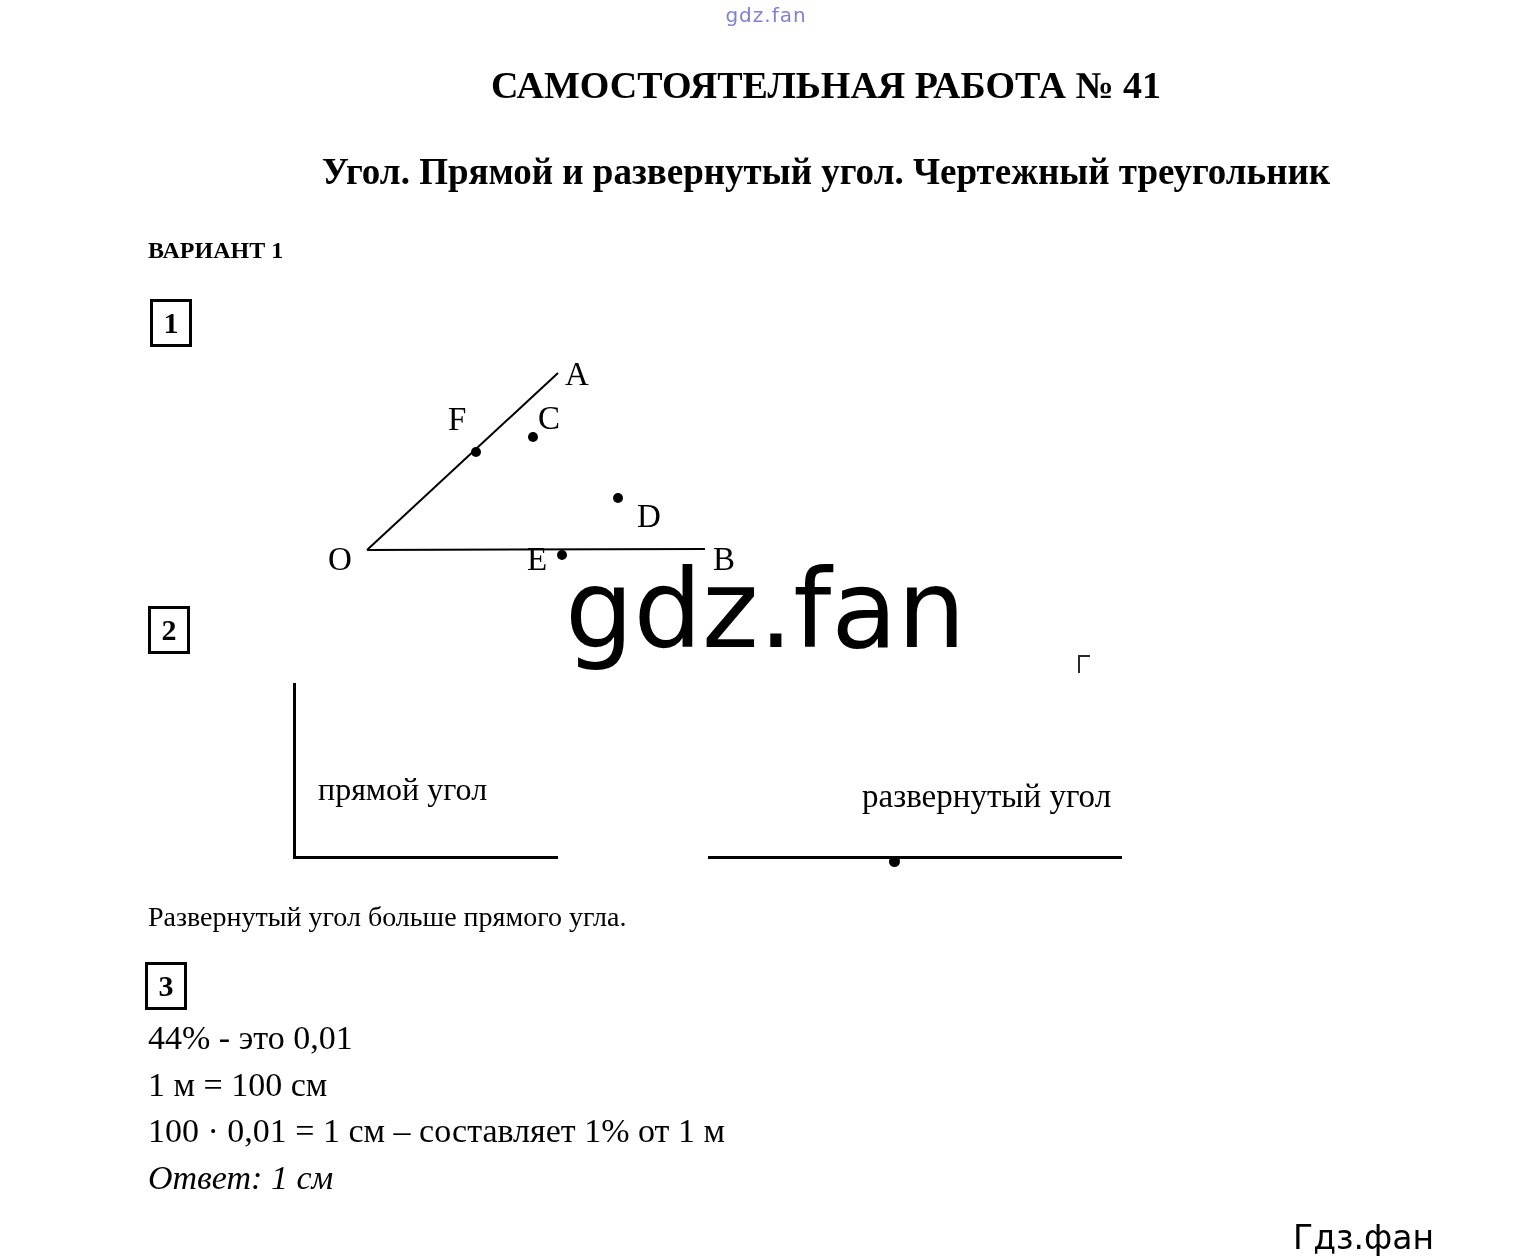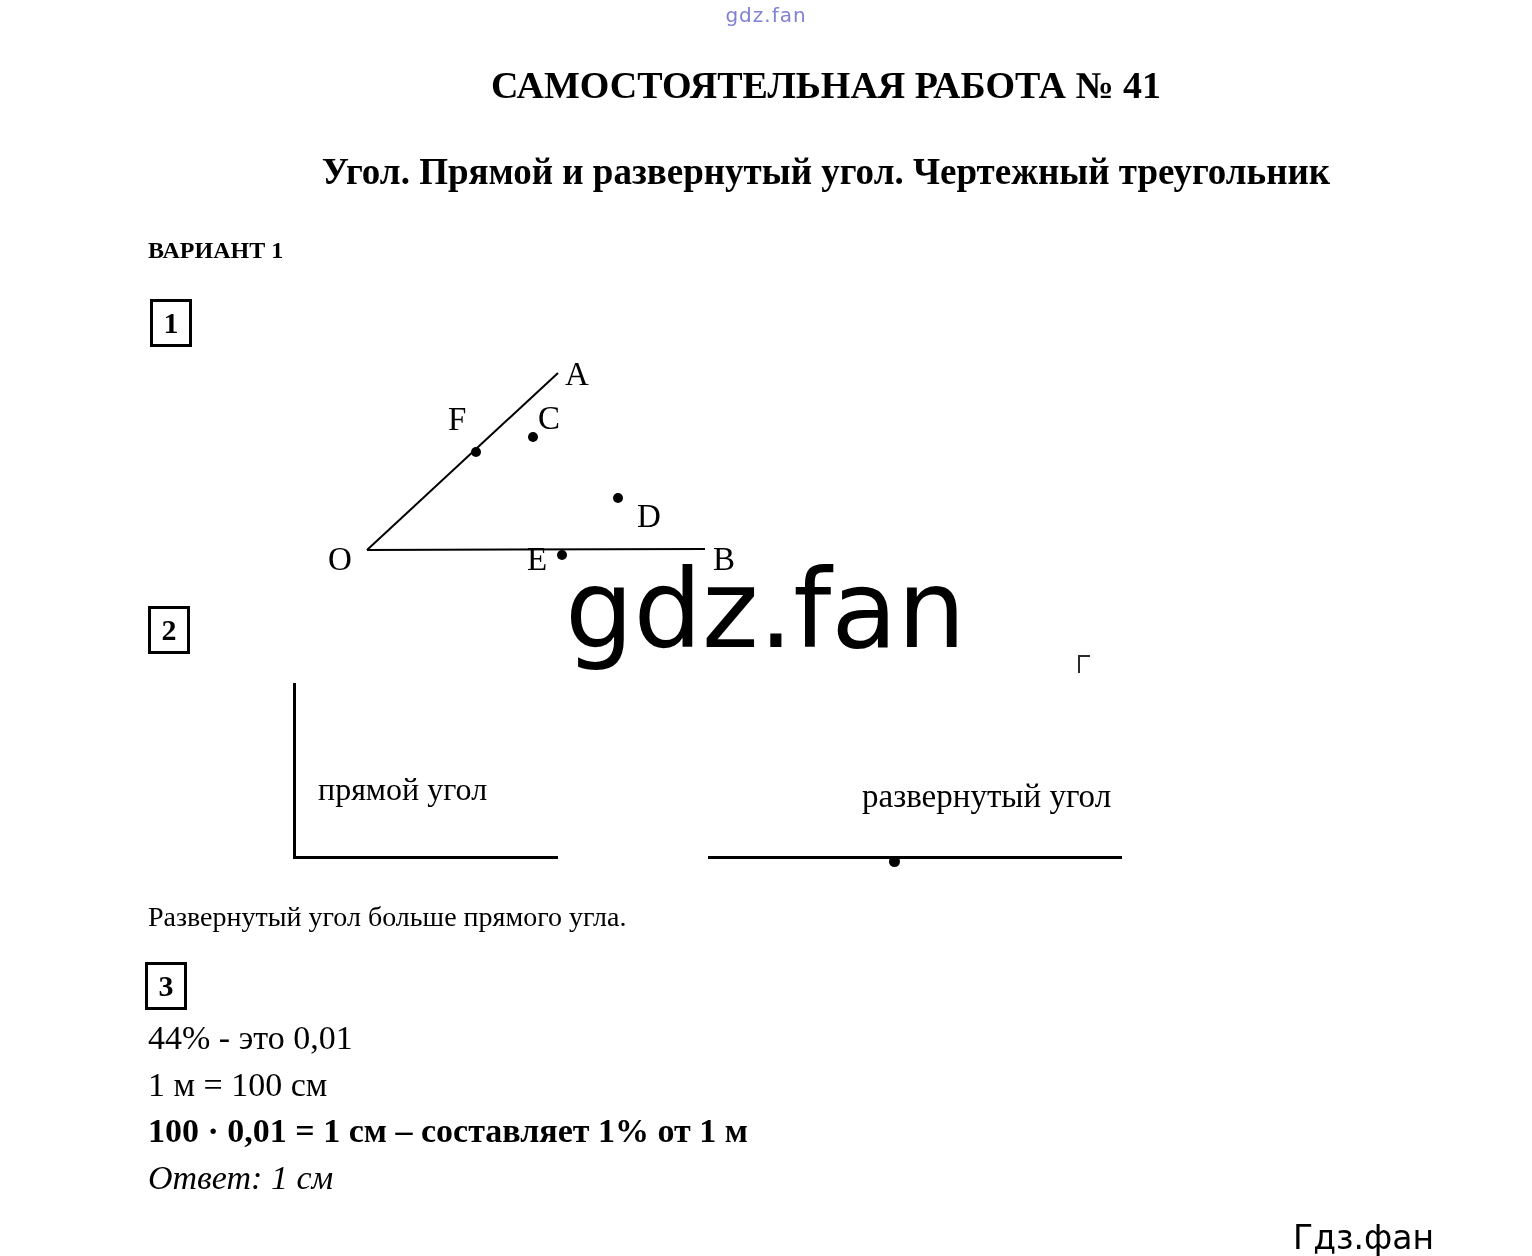--- a/index.html
+++ b/index.html
@@ -41,21 +41,21 @@
   .straight-line{left:708px;top:856px;width:414px;height:3px;background:#000;}
   .straight-dot{left:889px;top:856px;width:11px;height:11px;border-radius:50%;
                 background:#000;}
   .straight-label{left:835px;top:778px;font-size:33px;margin-left:27px;}
 
   
   .conclusion{left:148px;top:901px;font-size:28px;}
   .t3-line{left:148px;font-size:34px;white-space:nowrap;}
   .t3-l0{top:1019px;}
   .t3-l1{top:1066px;}
-  .t3-l2{top:1112px;font-weight:bold;}
+  .t3-l2{top:1112px;}
   .t3-l3{top:1159px;font-style:italic;}
 
   
   .footer{left:160px;width:1274px;top:1218px;text-align:right;
           font-family:"DejaVu Sans",sans-serif;font-size:33px;}
 
   svg text{font-family:"Liberation Serif",serif;font-size:33px;fill:#000;}
   svg line{stroke:#000;stroke-width:2;}
   svg circle{fill:#000;}
 </style>

